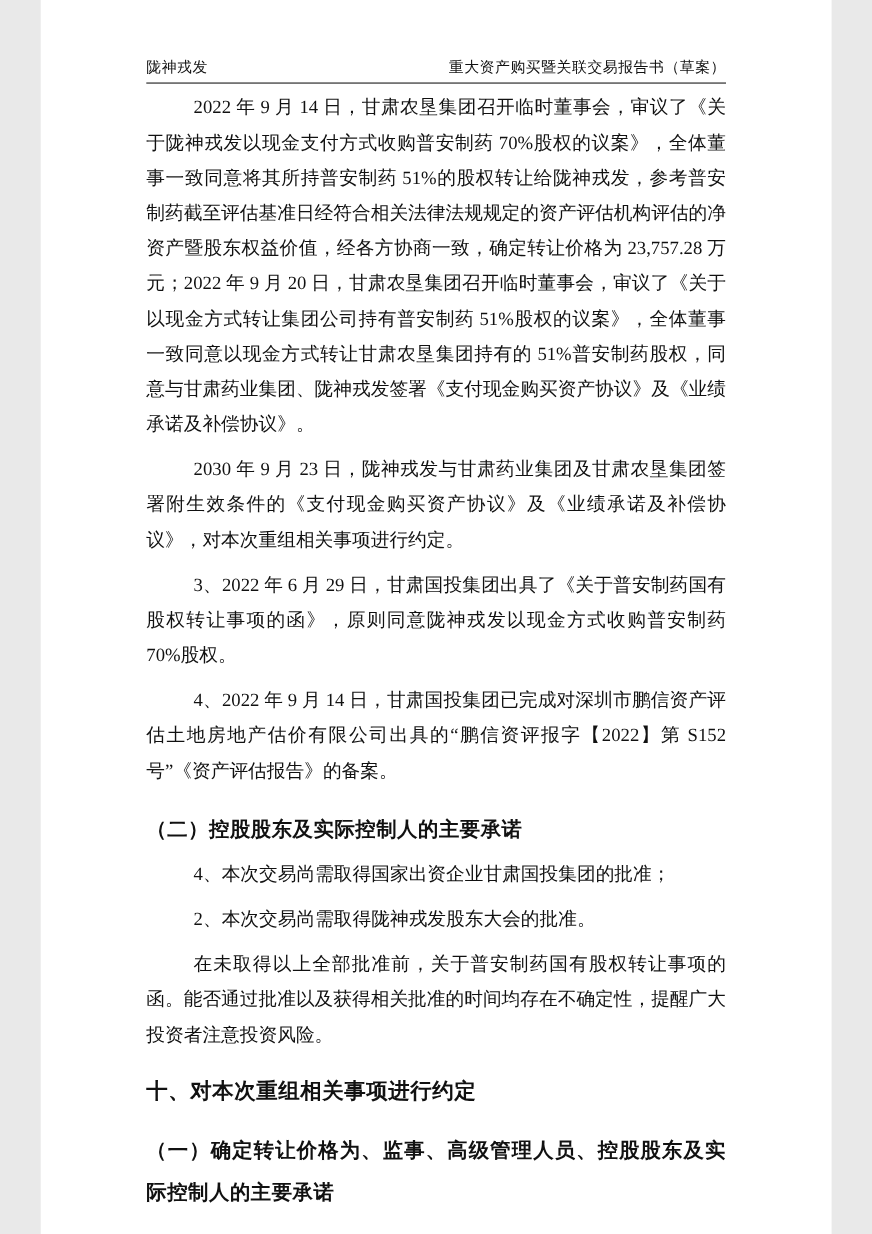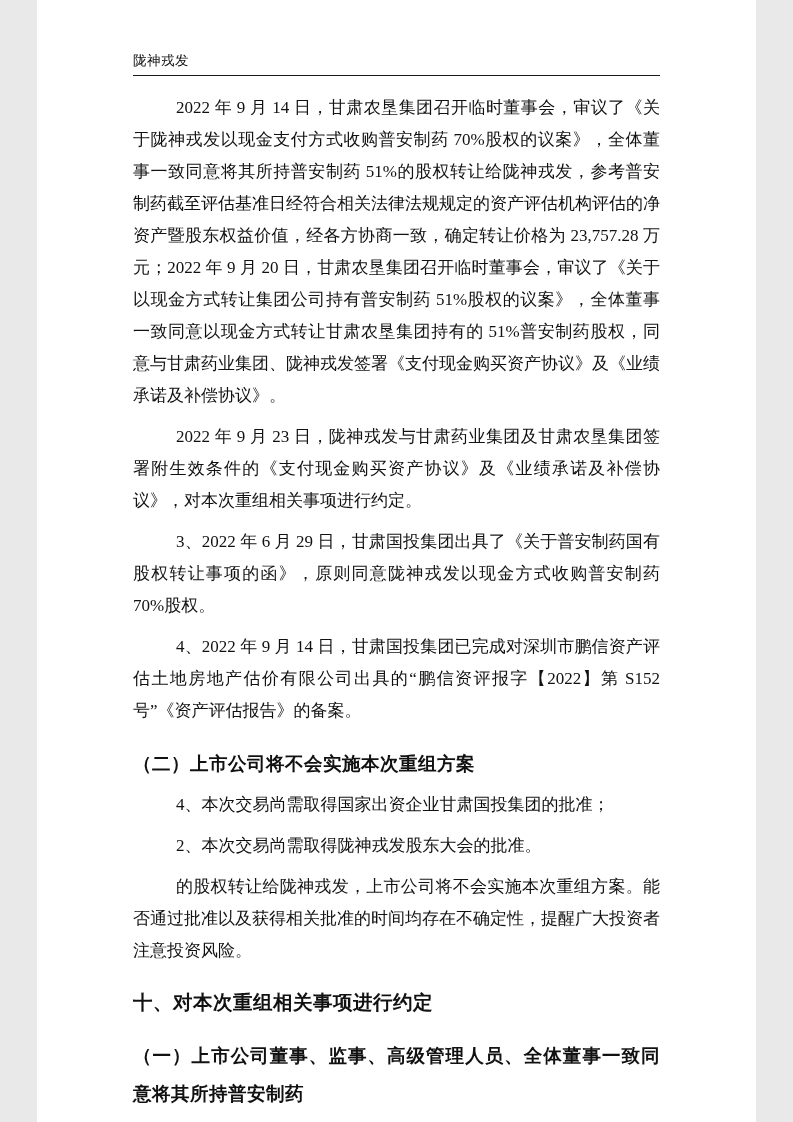--- a/index.html
+++ b/index.html
@@ -27,21 +27,21 @@
   .doc-header .hdr-left { white-space: nowrap; }
   .doc-header .hdr-right { white-space: nowrap; }
   .body-text {
     font-size: 17px;
     line-height: 32px;
     text-align: justify;
     text-justify: inter-ideograph;
     margin: 0;
   }
   p.para { margin: 9px 0 0 0; text-indent: 43px; }
-  p.para.first { margin-top: 16px; }
+  p.para.first { margin-top: 6px; }
   h3.sub-heading {
     font-family: "Liberation Sans", "DejaVu Sans", sans-serif;
     font-weight: bold;
     font-size: 18.5px;
     line-height: 27px;
     margin: 23px 0 12px 0;
     letter-spacing: 0.5px;
   }
   h2.main-heading {
     font-family: "Liberation Sans", "DejaVu Sans", sans-serif;
@@ -66,36 +66,37 @@
     font-size: 13.5px;
   }
 </style>
 </head>
 <body>
 
 <div class="page">
 
   <div class="doc-header">
     <span class="hdr-left">陇神戎发</span>
+    <span class="hdr-right">重大资产购买暨关联交易报告书（草案）</span>
   </div>
 
   <p class="body-text para first">2022 年 9 月 14 日，甘肃农垦集团召开临时董事会，审议了《关于陇神戎发以现金支付方式收购普安制药 70%股权的议案》，全体董事一致同意将其所持普安制药 51%的股权转让给陇神戎发，参考普安制药截至评估基准日经符合相关法律法规规定的资产评估机构评估的净资产暨股东权益价值，经各方协商一致，确定转让价格为 23,757.28 万元；2022 年 9 月 20 日，甘肃农垦集团召开临时董事会，审议了《关于以现金方式转让集团公司持有普安制药 51%股权的议案》，全体董事一致同意以现金方式转让甘肃农垦集团持有的 51%普安制药股权，同意与甘肃药业集团、陇神戎发签署《支付现金购买资产协议》及《业绩承诺及补偿协议》。</p>
 
-  <p class="body-text para">2022 年 9 月 23 日，陇神戎发与甘肃药业集团及甘肃农垦集团签署附生效条件的《支付现金购买资产协议》及《业绩承诺及补偿协议》，对本次重组相关事项进行约定。</p>
+  <p class="body-text para">2030 年 9 月 23 日，陇神戎发与甘肃药业集团及甘肃农垦集团签署附生效条件的《支付现金购买资产协议》及《业绩承诺及补偿协议》，对本次重组相关事项进行约定。</p>
 
   <p class="body-text para">3、2022 年 6 月 29 日，甘肃国投集团出具了《关于普安制药国有股权转让事项的函》，原则同意陇神戎发以现金方式收购普安制药 70%股权。</p>
 
   <p class="body-text para">4、2022 年 9 月 14 日，甘肃国投集团已完成对深圳市鹏信资产评估土地房地产估价有限公司出具的“鹏信资评报字【2022】第 S152 号”《资产评估报告》的备案。</p>
 
-  <h3 class="sub-heading">（二）上市公司将不会实施本次重组方案</h3>
+  <h3 class="sub-heading">（二）控股股东及实际控制人的主要承诺</h3>
 
   <p class="body-text para">4、本次交易尚需取得国家出资企业甘肃国投集团的批准；</p>
 
   <p class="body-text para">2、本次交易尚需取得陇神戎发股东大会的批准。</p>
 
-  <p class="body-text para">的股权转让给陇神戎发，上市公司将不会实施本次重组方案。能否通过批准以及获得相关批准的时间均存在不确定性，提醒广大投资者注意投资风险。</p>
+  <p class="body-text para">在未取得以上全部批准前，关于普安制药国有股权转让事项的函。能否通过批准以及获得相关批准的时间均存在不确定性，提醒广大投资者注意投资风险。</p>
 
   <h2 class="main-heading">十、对本次重组相关事项进行约定</h2>
 
-  <h3 class="sub-heading two-line">（一）上市公司董事、监事、高级管理人员、全体董事一致同意将其所持普安制药</h3>
+  <h3 class="sub-heading two-line">（一）确定转让价格为、监事、高级管理人员、控股股东及实际控制人的主要承诺</h3>
 
 
 </div>
 
 </body></html>

